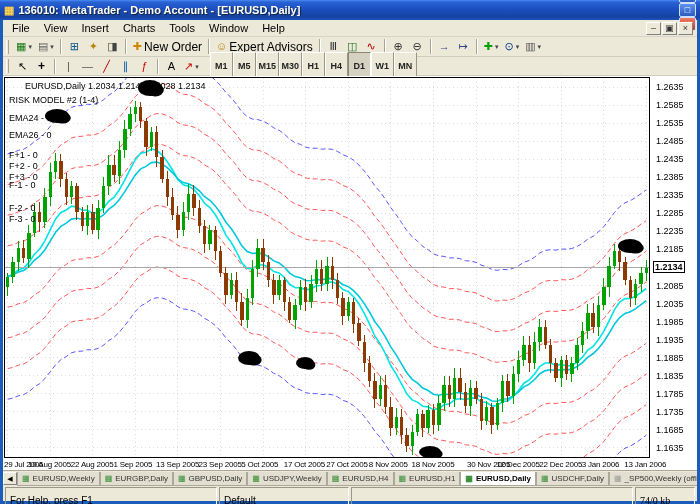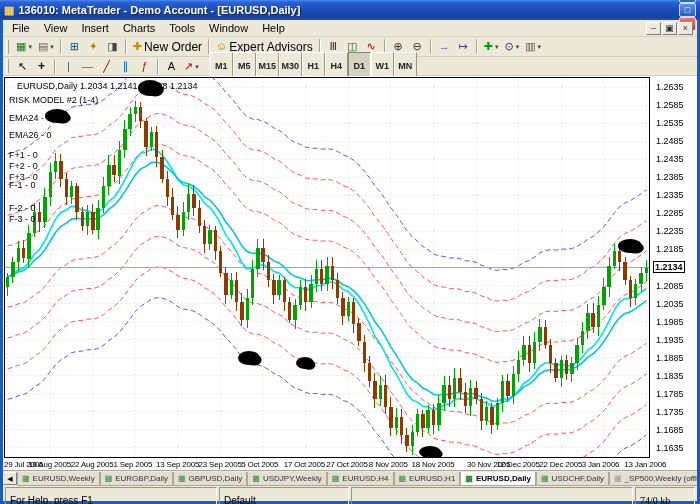--- a/index.html
+++ b/index.html
@@ -46,21 +46,21 @@
     background:#ece9d8; border:1px solid; border-color:#fff #9a9684 #9a9684 #fff;
     display:flex; align-items:center; justify-content:center; }
   .tf.active { background:#d6d2c2; border-color:#8a8678 #fff #fff #8a8678; }
 
   
   .chart-region { position:relative; height:394px; background:#fff; }
   .plot { position:absolute; left:1px; top:1px; width:646px; height:381px;
     border:1px solid #000; background:#fff; }
   .plot svg { display:block; }
   .overlay { position:absolute; left:0; top:0; width:100%; height:100%; pointer-events:none; }
-  .ov-sym { position:absolute; left:12px; top:3px; font-size:9px; color:#000; }
+  .ov-sym { position:absolute; left:20px; top:3px; font-size:9px; color:#000; }
   .ov-line { position:absolute; left:4px; font-size:9px; color:#000; white-space:nowrap; }
   #price-axis { position:absolute; left:648px; top:1px; width:46px; height:381px; font-size:9px; }
   .ptick { position:absolute; left:5px; color:#000; }
   .ptag { position:absolute; left:2px; color:#000; font-weight:bold; background:#fff;
     border:1px solid #000; padding:0 1px; }
   #date-axis { position:absolute; left:1px; top:384px; width:690px; height:11px; font-size:8px;
     letter-spacing:-0.2px; color:#000; }
   .dtick { position:absolute; top:0; white-space:nowrap; }
 
   

